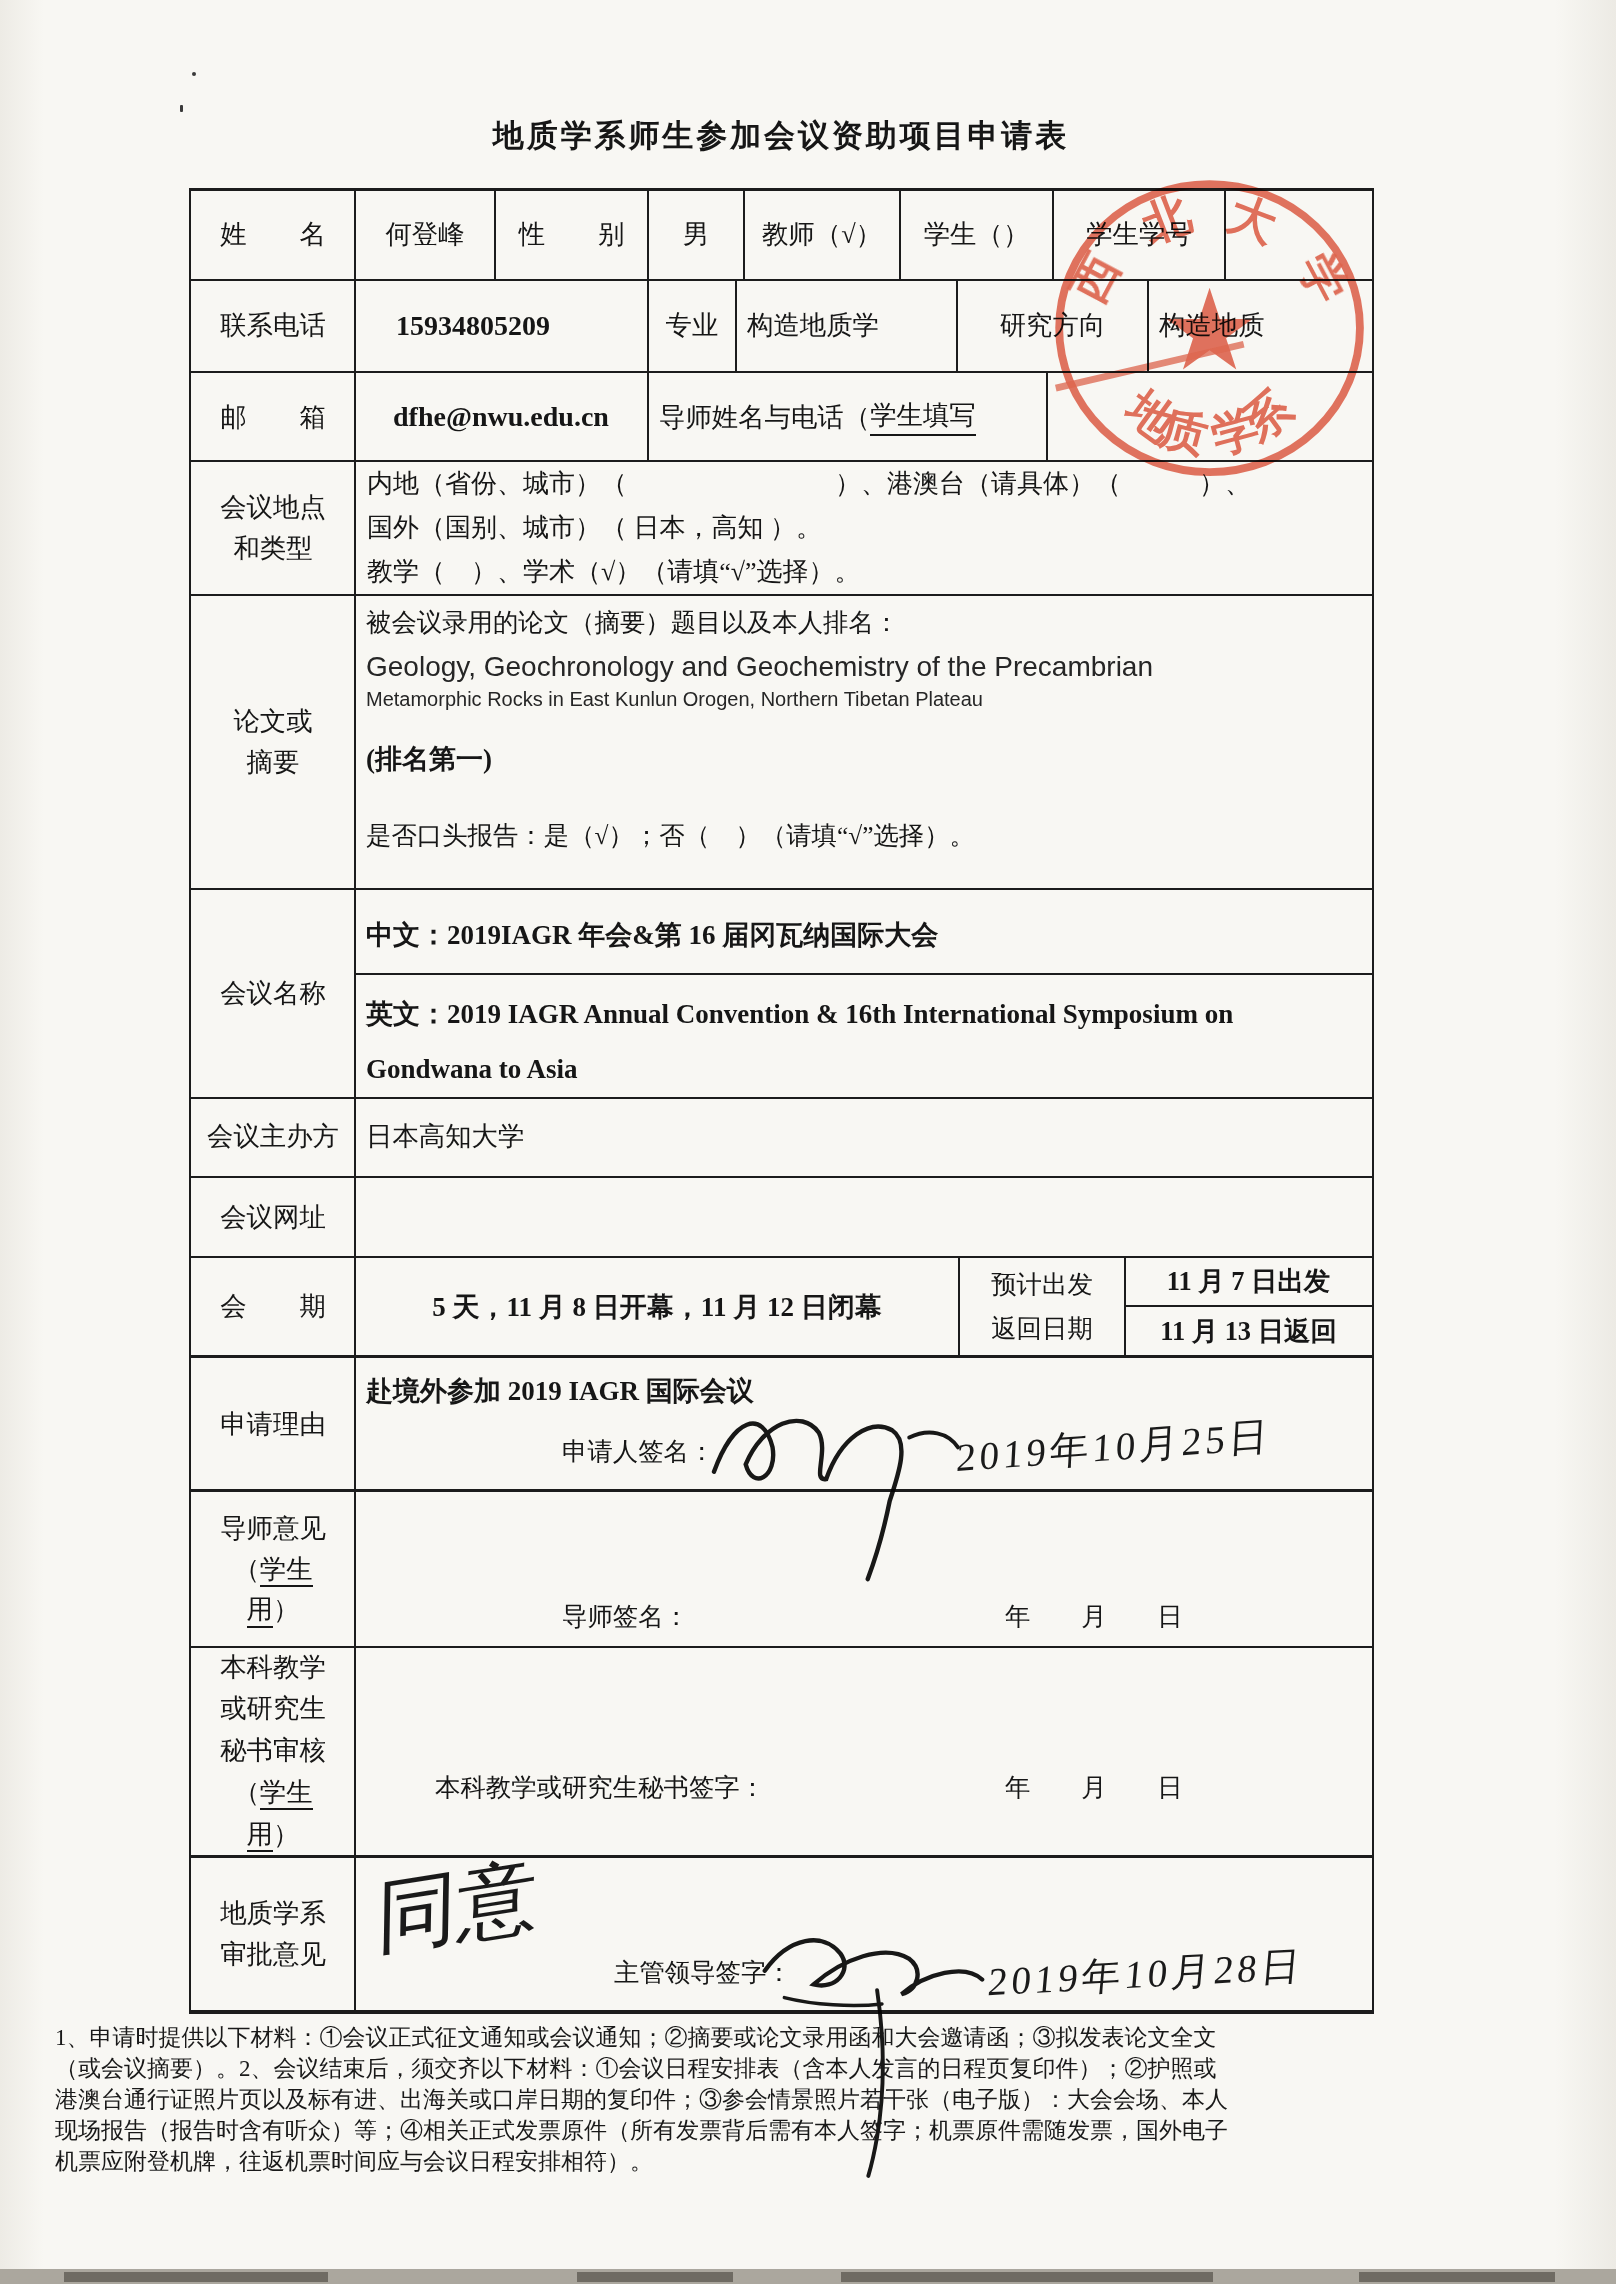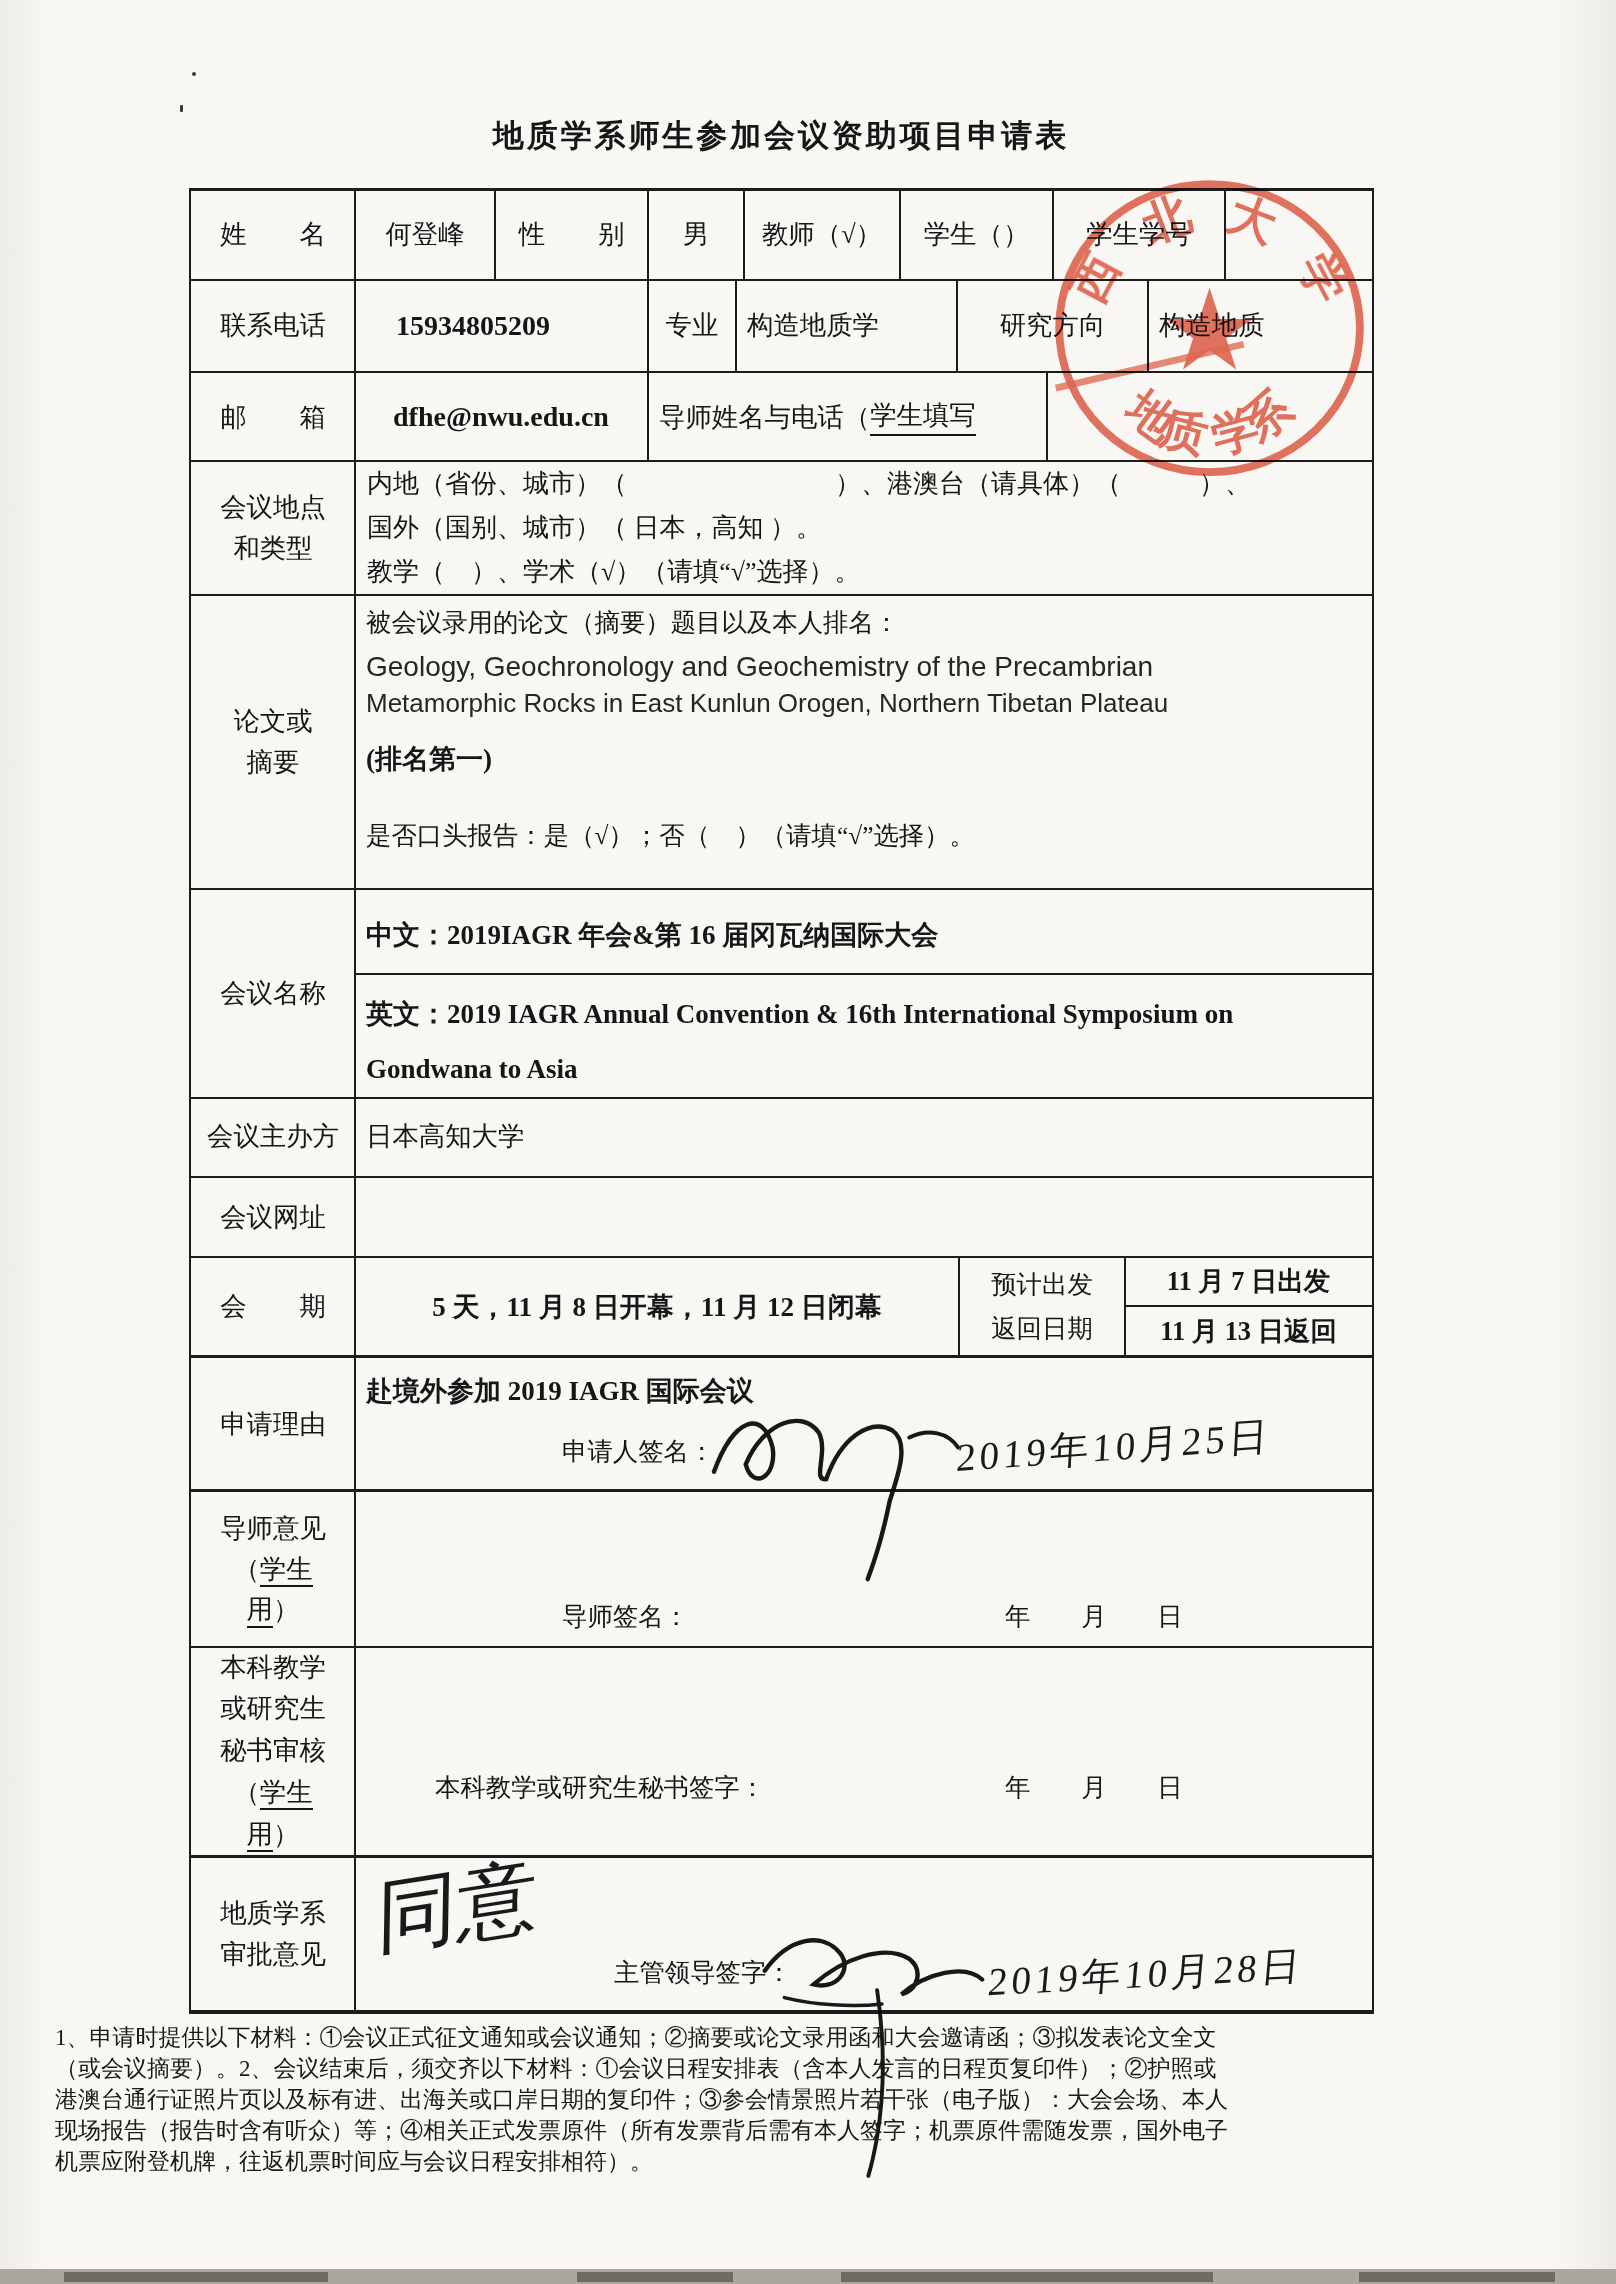--- a/index.html
+++ b/index.html
@@ -109,21 +109,21 @@
     <div style="white-space:pre;">国外（国别、城市）（ 日本，高知 ）。</div>
     <div style="white-space:pre;">教学（　）、学术（√）（请填“√”选择）。</div>
   </div>
 
   <div class="cell vflex" style="left:191px;top:596px;width:164px;height:292px;">
     <div>论文或</div>
     <div>摘要</div>
   </div>
   <div class="txt" style="left:366px;top:606px;">被会议录用的论文（摘要）题目以及本人排名：</div>
   <div class="txt sans" style="left:366px;top:651px;font-size:28px;color:#262626;">Geology, Geochronology and Geochemistry of the Precambrian</div>
-  <div class="txt sans" style="left:366px;top:688px;font-size:26px;color:#262626;">Metamorphic Rocks in East Kunlun Orogen, Northern Tibetan Plateau</div>
+  <div class="txt sans" style="left:366px;top:688px;font-size:20px;color:#262626;">Metamorphic Rocks in East Kunlun Orogen, Northern Tibetan Plateau</div>
   <div class="txt bold" style="left:366px;top:741px;font-size:27px;">(排名第一)</div>
   <div class="txt" style="left:366px;top:819px;">是否口头报告：是（√）；否（　）（请填“√”选择）。</div>
 
   <div class="cell" style="left:191px;top:890px;width:164px;height:207px;">会议名称</div>
   <div class="txt bold" style="left:366px;top:917px;font-size:27px;">中文：2019IAGR 年会&amp;第 16 届冈瓦纳国际大会</div>
   <div class="txt bold" style="left:366px;top:996px;font-size:27px;">英文：2019 IAGR Annual Convention &amp; 16th International Symposium on</div>
   <div class="txt bold" style="left:366px;top:1054px;font-size:27px;">Gondwana to Asia</div>
 
   <div class="cell" style="left:191px;top:1098px;width:164px;height:77px;">会议主办方</div>
   <div class="cell left" style="left:366px;top:1098px;width:1006px;height:77px;">日本高知大学</div>

